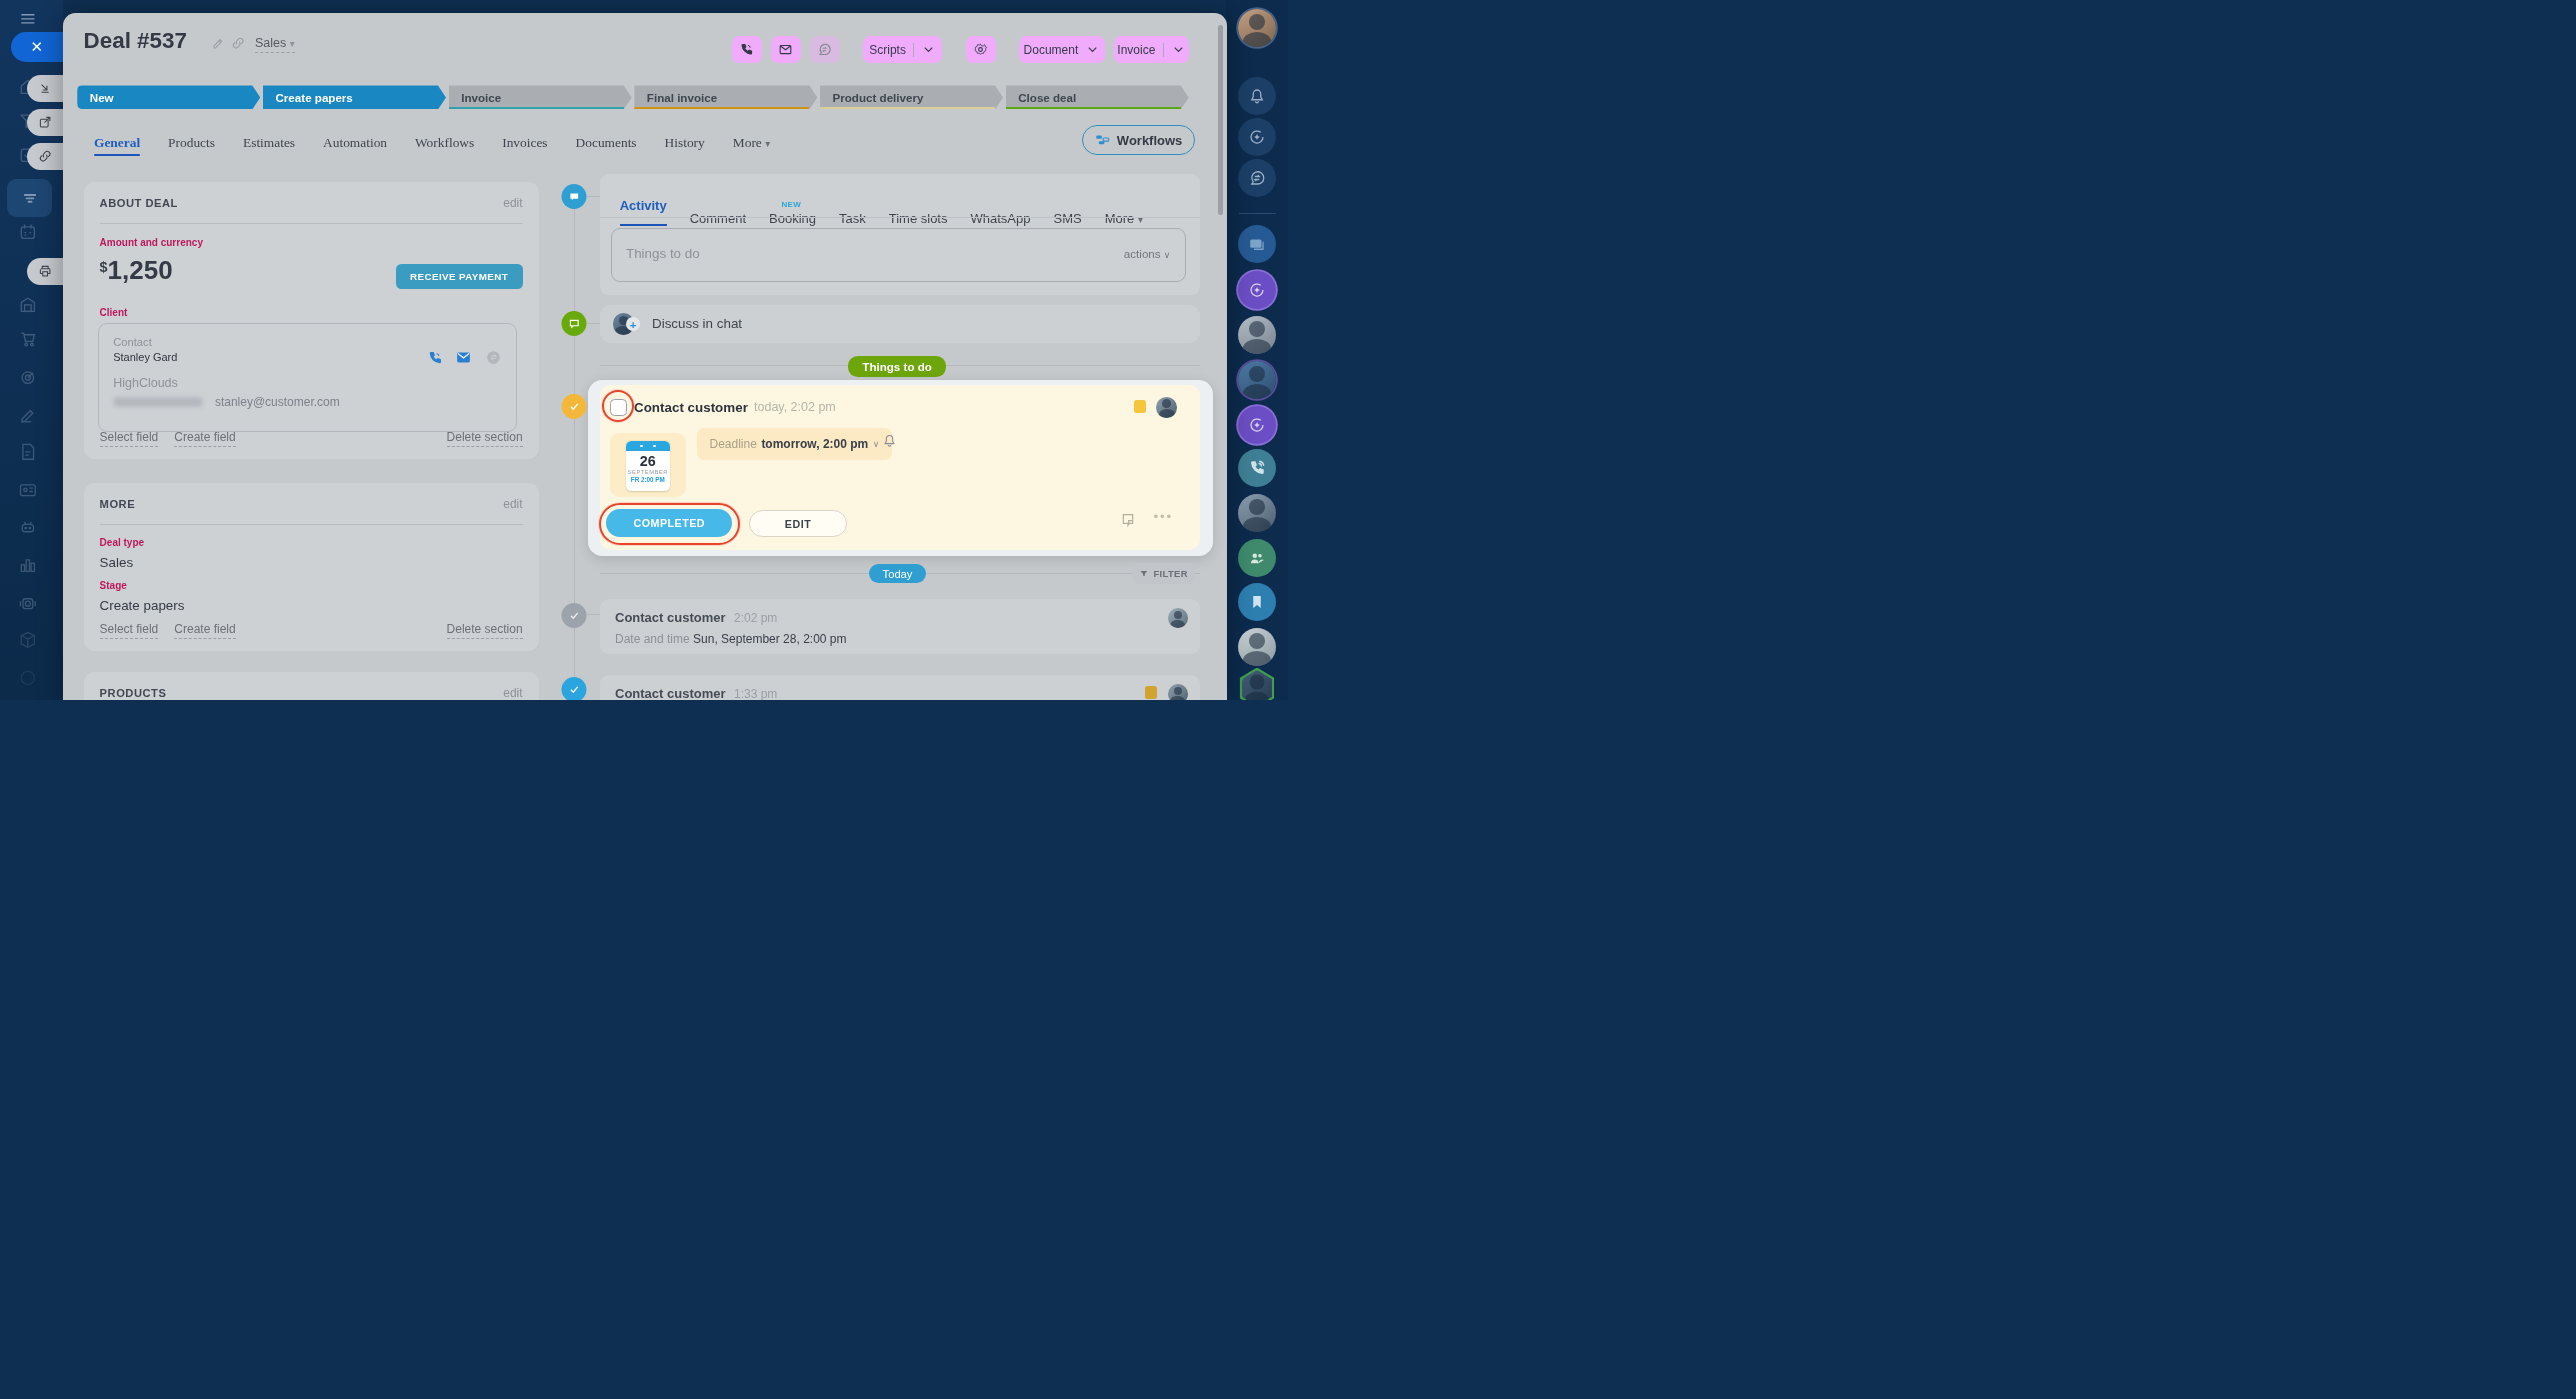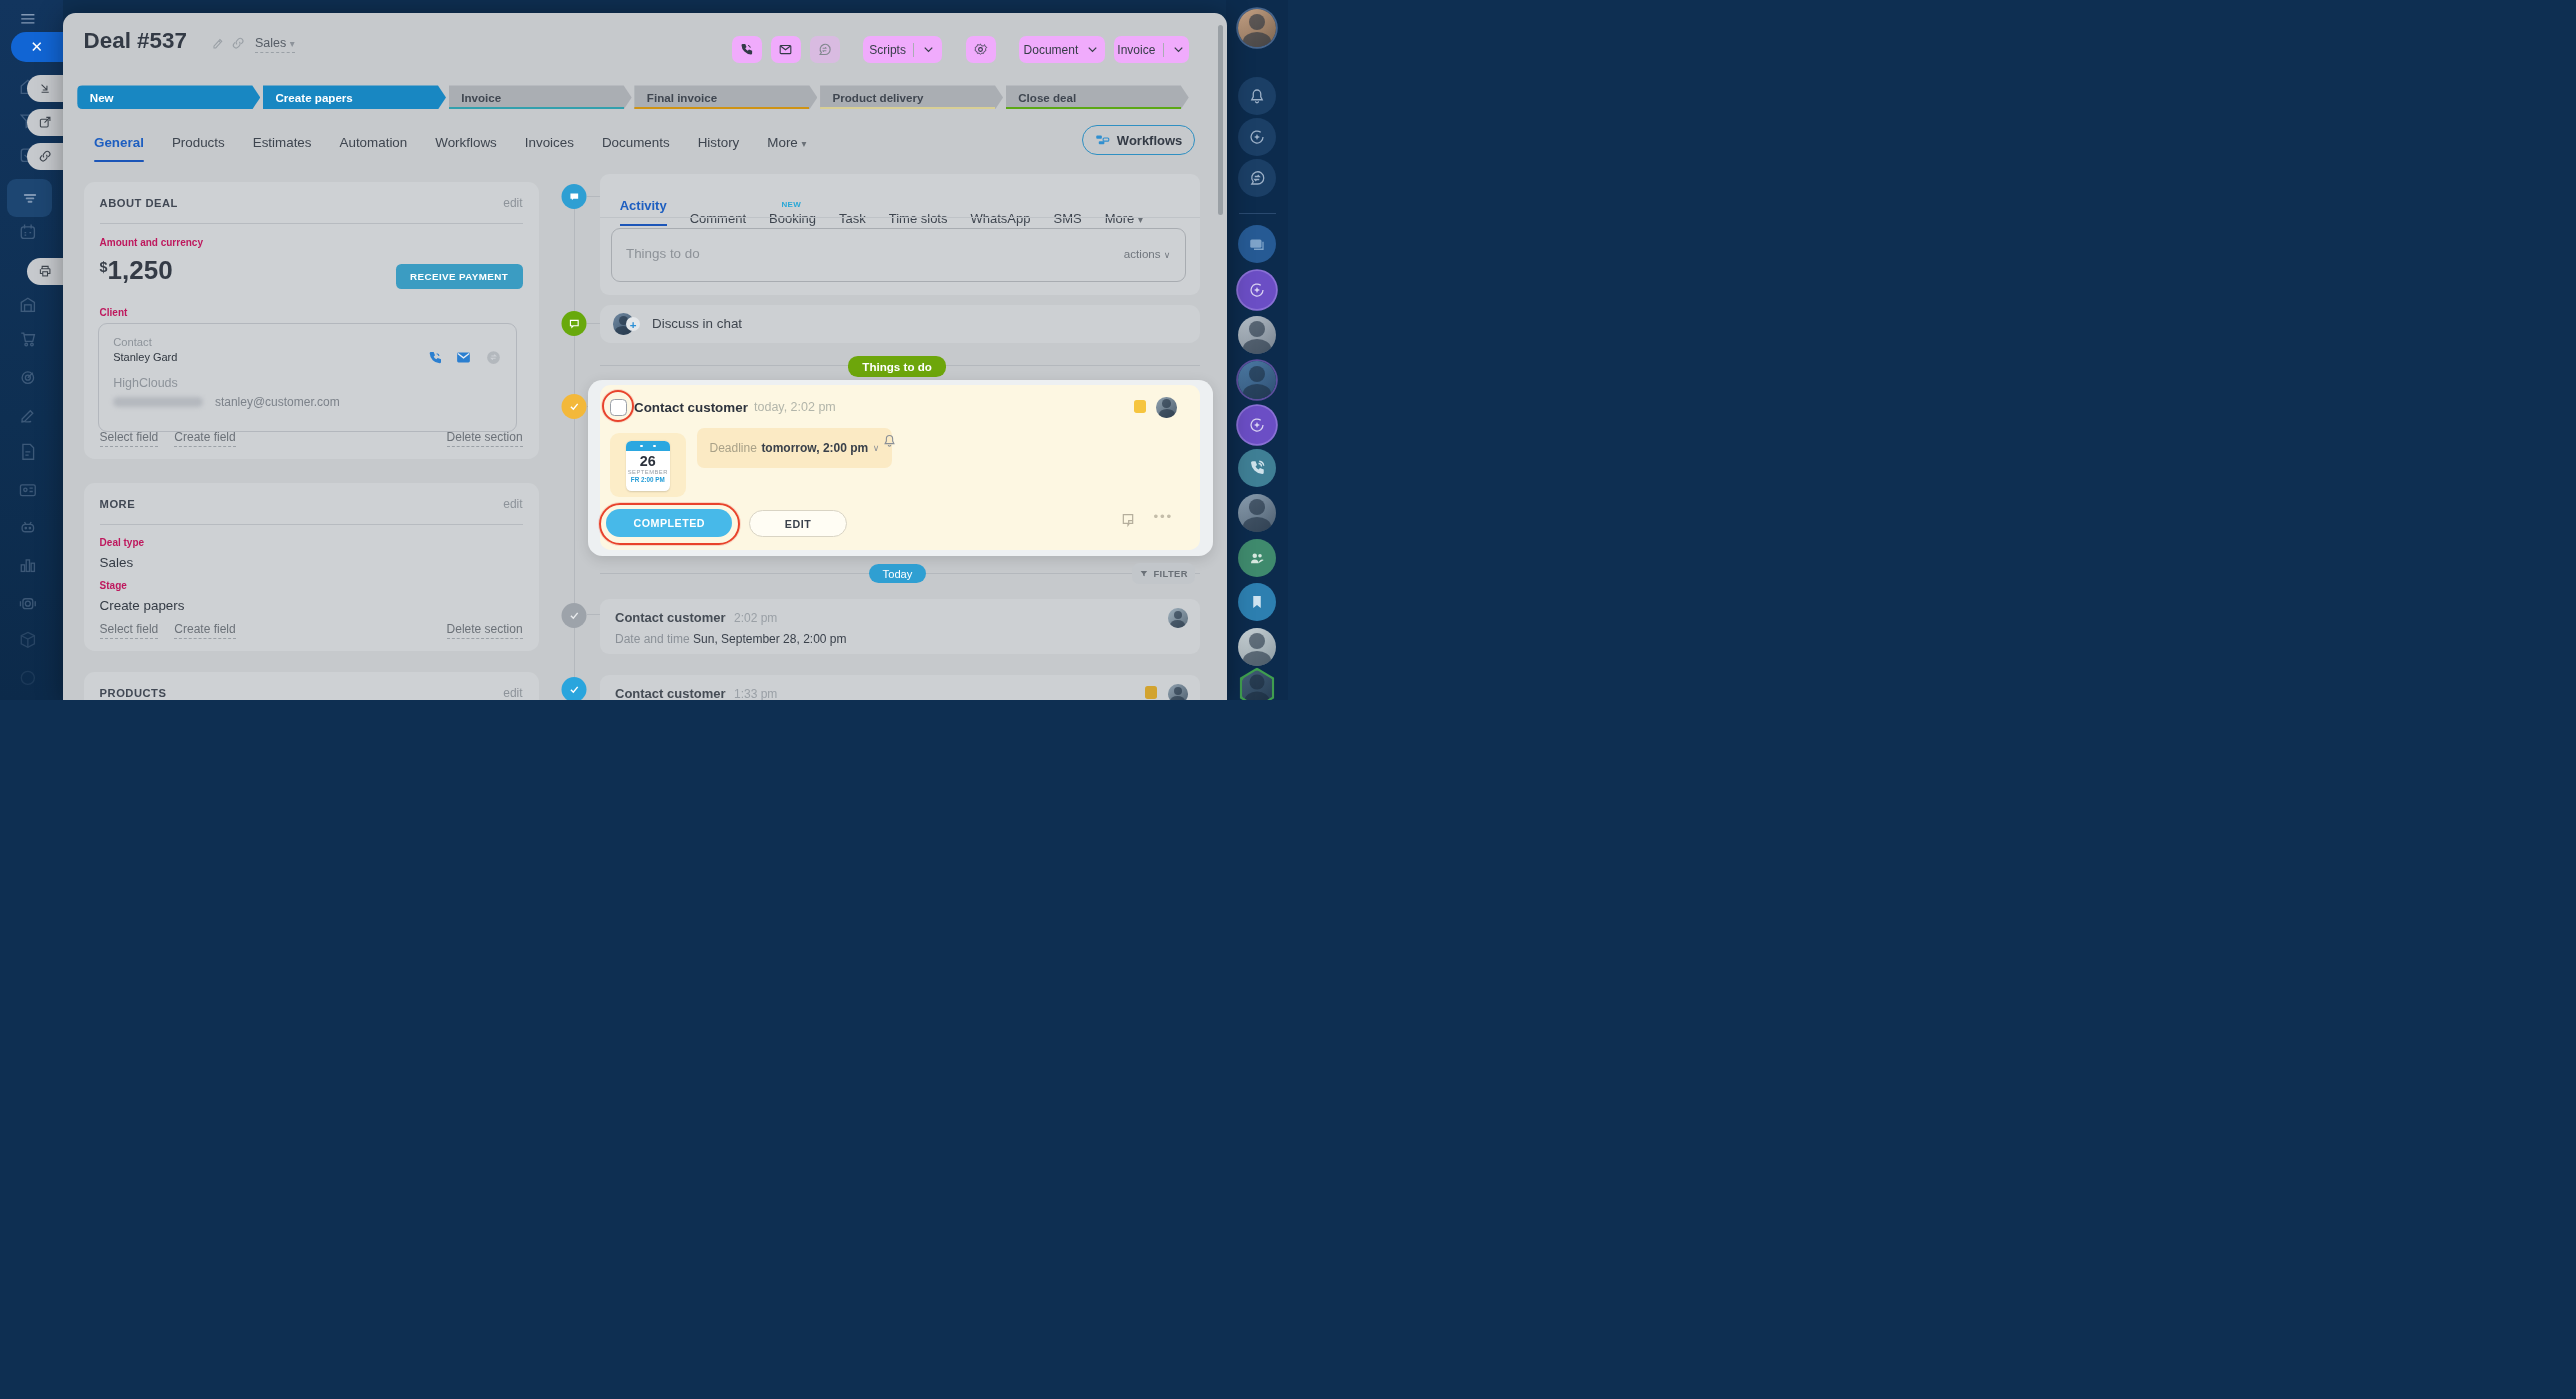--- a/index.html
+++ b/index.html
@@ -38,21 +38,21 @@
   .tool-btn { height:27px; background:#f0abfc; border-radius:7.2px; display:flex; align-items:center; justify-content:center; color:#323a47; cursor:pointer; }
   .tool-btn svg { width:15px; height:15px; }
   .tool-split { font-size:12px; color:#353c47; }
   .vdiv { width:0.9px; height:14.3px; background:#a9adb3; }
 
   .stage { height:24px; display:flex; align-items:center; padding-left:12.5px; font-size:11.6px; font-weight:600; position:relative; clip-path:polygon(0 0,calc(100% - 8px) 0,100% 50%,calc(100% - 8px) 100%,0 100%); cursor:pointer; }
   .stage .bar { position:absolute; left:0; right:8px; bottom:0; height:2.7px; }
   .stage.on { background:#1887c2; color:#fff; }
   .stage.off { background:#aaaeb3; color:#3f4650; }
 
-  .mtab { font-size:13.4px; color:#3e454f; cursor:pointer; position:relative; padding-bottom:10px; }
+  .mtab { font-size:13.4px; color:#3e454f; cursor:pointer; position:relative; padding-bottom:3px;font-family:Liberation Serif, serif; }
   .mtab.active { color:#1d5ec0; font-weight:700; }
   .mtab.active::after { content:""; position:absolute; left:0; right:0; bottom:-1.8px; height:2.7px; background:#1b55b8; border-radius:1.8px; }
 
   .ftab { font-size:13px; color:#3e454f; cursor:pointer; position:relative; }
   .ftab.active { color:#1d5ec0; font-weight:700; border-bottom:2.7px solid #1b55b8; padding-bottom:11px;margin-top:8px; }
   .ftab .new-badge { position:absolute; top:-11.6px; left:12.5px; font-size:8px; font-weight:700; color:#29a7d6; letter-spacing:0.3px; }
 
   .marker { position:absolute; width:25px; height:25px; border-radius:50%; display:flex; align-items:center; justify-content:center; transform:translateX(-50%); z-index:4; }
   .marker svg { width:11.6px; height:11.6px; }
   .tline { position:absolute; background:#b4b8bd; }
@@ -491,21 +491,21 @@
         <div style="height:10.7px;background:#2ba7e0;display:flex;align-items:center;justify-content:space-around;padding:0 9px">
           <span style="width:2.7px;height:2.7px;border-radius:50%;background:#fff"></span>
             <span style="width:2.7px;height:2.7px;border-radius:50%;background:#fff"></span>
         </div>
         <div style="text-align:center;font-size:14.3px;font-weight:700;color:#2b313c;line-height:16px;margin-top:1.8px">26</div>
         <div style="text-align:center;font-size:5.8px;letter-spacing:0.5px;color:#9aa0a8">SEPTEMBER</div>
         <div style="text-align:center;font-size:6.3px;font-weight:700;color:#1f9bd7;margin-top:0.9px">FR 2:00 PM</div>
       </div>
     </div>
 
-    <div class="abs" style="left:97px;top:43px;height:40px;padding:0 12.5px;background:#fbeac4;border-radius:7.2px;display:flex;align-items:center;gap:4.5px;cursor:pointer">
+    <div class="abs" style="left:97px;top:43px;height:32px;padding:0 12.5px;background:#fbeac4;border-radius:7.2px;display:flex;align-items:center;gap:4.5px;cursor:pointer">
       <span style="font-size:12px;color:#a9a188">Deadline</span>
       <span style="font-size:12px;font-weight:600;color:#39404a">tomorrow, 2:00 pm</span>
       <span style="font-size:9px;color:#8a8f96">∨</span>
     </div>
     <svg class="abs" style="left:282px;top:48px" width="15" height="15" viewBox="0 0 24 24">
         <path d="M12 4a5 5 0 0 0-5 5v4l-2 4h14l-2-4V9a5 5 0 0 0-5-5zM10 19a2 2 0 0 0 4 0" stroke="#8a9097" stroke-width="1.8" fill="none"></path>
       </svg>
 
     <div class="pill-btn abs" style="left:6.3px;top:124px;width:126px;height:28px;background:#47b9e9;color:#fff">COMPLETED</div>
     <div class="pill-btn abs" style="left:149px;top:125px;width:98px;height:27px;background:#fffdf4;border:0.9px solid #d9d4c4;color:#3b424c">EDIT</div>

